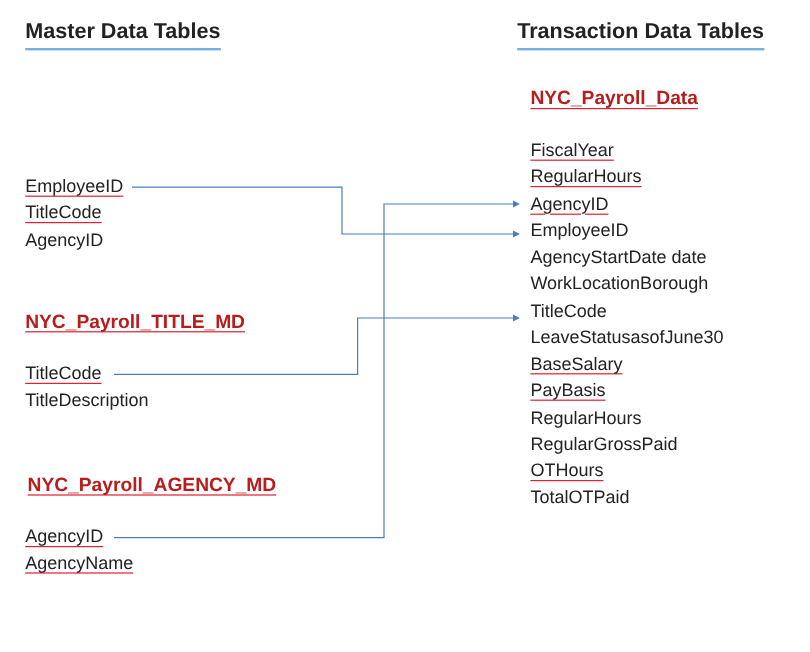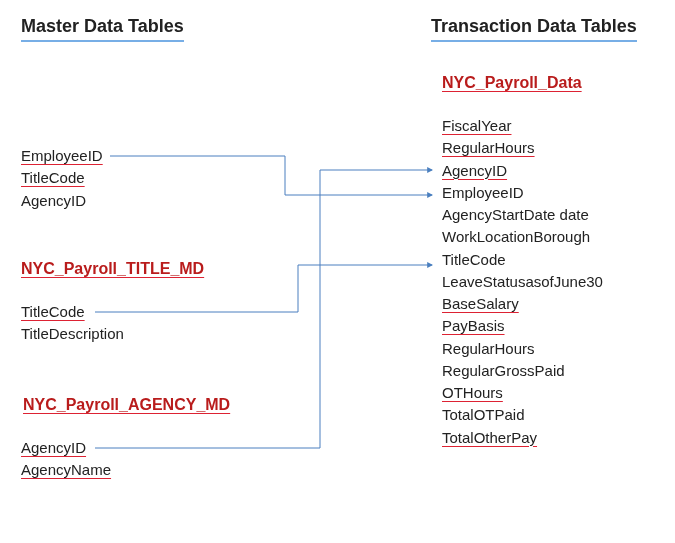--- a/index.html
+++ b/index.html
@@ -28,21 +28,20 @@
       <div class="field">AgencyStartDate date</div>
       <div class="field">WorkLocationBorough</div>
       <div class="field">TitleCode</div>
       <div class="field">LeaveStatusasofJune30</div>
       <div class="field u">BaseSalary</div>
       <div class="field u">PayBasis</div>
       <div class="field">RegularHours</div>
       <div class="field">RegularGrossPaid</div>
       <div class="field u">OTHours</div>
       <div class="field">TotalOTPaid</div>
-      <div class="field u">TotalOtherPay</div>
     </div>
 
   <div id="emp-fields" class="field-col" style="left:21px;top:146px">
       <div class="field u">EmployeeID</div>
       <div class="field u">TitleCode</div>
       <div class="field">AgencyID</div>
     </div>
 
   <div class="tbl-title" style="left:21px;top:260px">NYC_Payroll_TITLE_MD</div>
   <div id="title-fields" class="field-col" style="left:21px;top:302px">

